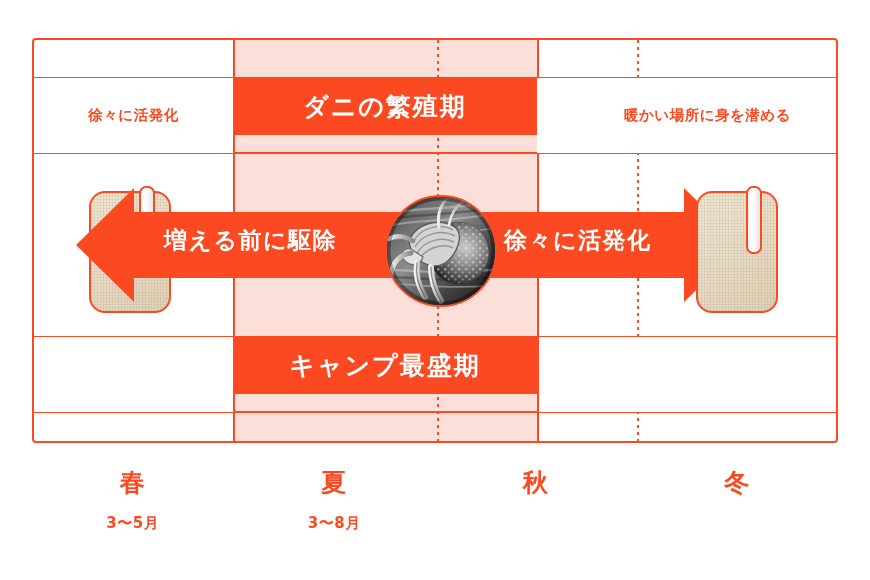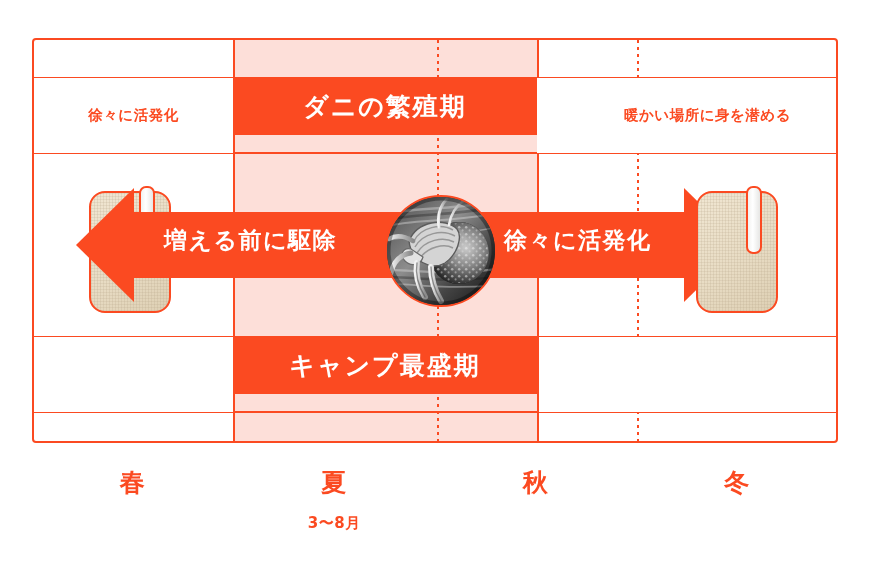--- a/index.html
+++ b/index.html
@@ -400,20 +400,21 @@
       <span class="band-label">キャンプ最盛期</span>
     </div>
     <div class="camp-blank right"></div>
 
   </div>
 
   <div class="seasons">
 
     <div class="season">
       <div class="season-name">春</div>
+      <div class="season-months">3〜5月</div>
     </div>
 
     <div class="season">
       <div class="season-name">夏</div>
       <div class="season-months">3〜8月</div>
     </div>
 
     <div class="season">
       <div class="season-name">秋</div>
     </div>

